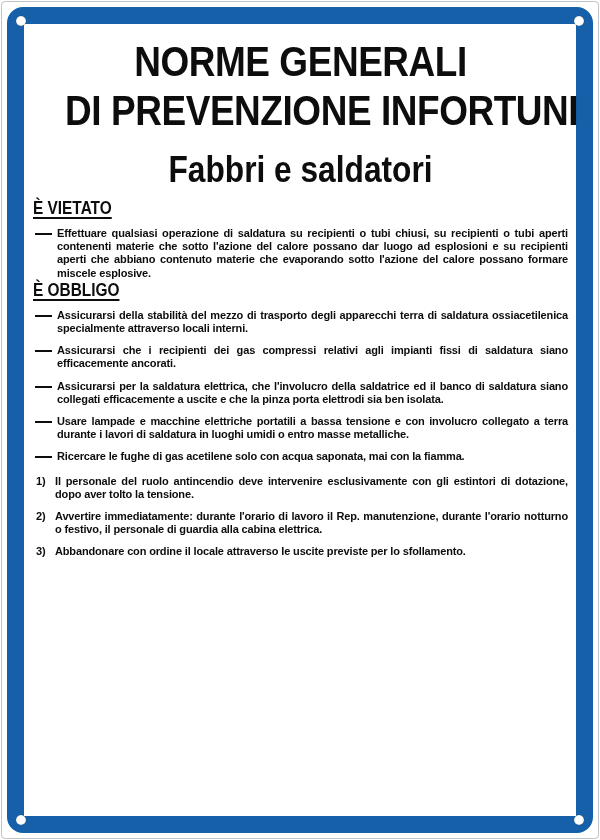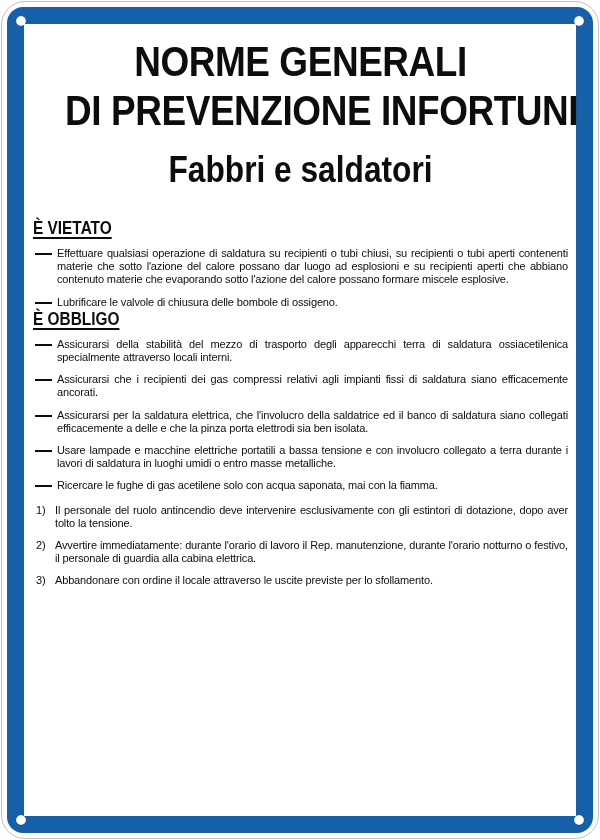--- a/index.html
+++ b/index.html
@@ -7,21 +7,21 @@
   html,body { width:600px; height:840px; }
   body {
     font-family:"Liberation Sans", sans-serif;
     background:#ffffff;
     position:relative;
     overflow:hidden;
     color:var(--ink);
   }
   .sign-outer {
     position:absolute; inset:1px;
-    border-radius:24px;
+    border-radius:4px;
     background:#ffffff;
     border:1px solid #bfc3c7;
   }
   .sign-frame {
     position:absolute; inset:5px;
     border-radius:16px;
     border:17px solid var(--blue);
     background:#ffffff;
   }
   .screw {
@@ -59,33 +59,33 @@
     transform-origin:50% 0;
     white-space:nowrap;
   }
   .section-heading {
     height:20px;
     font-weight:bold;
     font-size:17.5px;
     line-height:20px;
     white-space:nowrap;
   }
-  .section:first-of-type .section-heading { margin-top:28px; }
+  .section:first-of-type .section-heading { margin-top:8px; }
   .section-heading > span {
     display:inline-block;
     transform:scaleX(0.88);
     transform-origin:0 50%;
     text-decoration:underline;
     text-decoration-thickness:2px;
     text-underline-offset:3px;
   }
   .rule-item {
     display:flex;
     margin-top:9px;
-    font-weight:normal;
+    font-weight:bold;
     font-size:11px;
     line-height:13.2px;
     letter-spacing:-0.15px;
   }
   .section .rule-item:first-of-type { margin-top:11px; }
   .marker { flex:0 0 24px; }
   .marker.dash::before {
     content:"";
     display:block;
     width:17px; height:2px;
@@ -111,38 +111,34 @@
       <div>DI PREVENZIONE INFORTUNI</div>
     </div>
     <div class="subtitle">Fabbri e saldatori</div>
     <div id="sections">
         <div class="section">
           <div class="section-heading"><span>È VIETATO</span></div>
           <div class="rule-item">
             <span class="marker dash"></span>
             <div class="rule-text">Effettuare qualsiasi operazione di saldatura su recipienti o tubi chiusi, su recipienti o tubi aperti contenenti materie che sotto l'azione del calore possano dar luogo ad esplosioni e su recipienti aperti che abbiano contenuto materie che evaporando sotto l'azione del calore possano formare miscele esplosive.</div>
           </div>
-          <div class="rule-item">
-            <span class="marker dash"></span>
-            <div class="rule-text">Lubrificare le valvole di chiusura delle bombole di ossigeno.</div>
-          </div>
         </div>
         <div class="section">
           <div class="section-heading"><span>È OBBLIGO</span></div>
           <div class="rule-item">
             <span class="marker dash"></span>
             <div class="rule-text">Assicurarsi della stabilità del mezzo di trasporto degli apparecchi terra di saldatura ossiacetilenica specialmente attraverso locali interni.</div>
           </div>
           <div class="rule-item">
             <span class="marker dash"></span>
             <div class="rule-text">Assicurarsi che i recipienti dei gas compressi relativi agli impianti fissi di saldatura siano efficacemente ancorati.</div>
           </div>
           <div class="rule-item">
             <span class="marker dash"></span>
-            <div class="rule-text">Assicurarsi per la saldatura elettrica, che l'involucro della saldatrice ed il banco di saldatura siano collegati efficacemente a delle e che la pinza porta elettrodi sia ben isolata.</div>
+            <div class="rule-text">Assicurarsi per la saldatura elettrica, che l'involucro della saldatrice ed il banco di saldatura siano collegati efficacemente a uscite e che la pinza porta elettrodi sia ben isolata.</div>
           </div>
           <div class="rule-item">
             <span class="marker dash"></span>
             <div class="rule-text">Usare lampade e macchine elettriche portatili a bassa tensione e con involucro collegato a terra durante i lavori di saldatura in luoghi umidi o entro masse metalliche.</div>
           </div>
           <div class="rule-item">
             <span class="marker dash"></span>
             <div class="rule-text">Ricercare le fughe di gas acetilene solo con acqua saponata, mai con la fiamma.</div>
           </div>
         </div>

